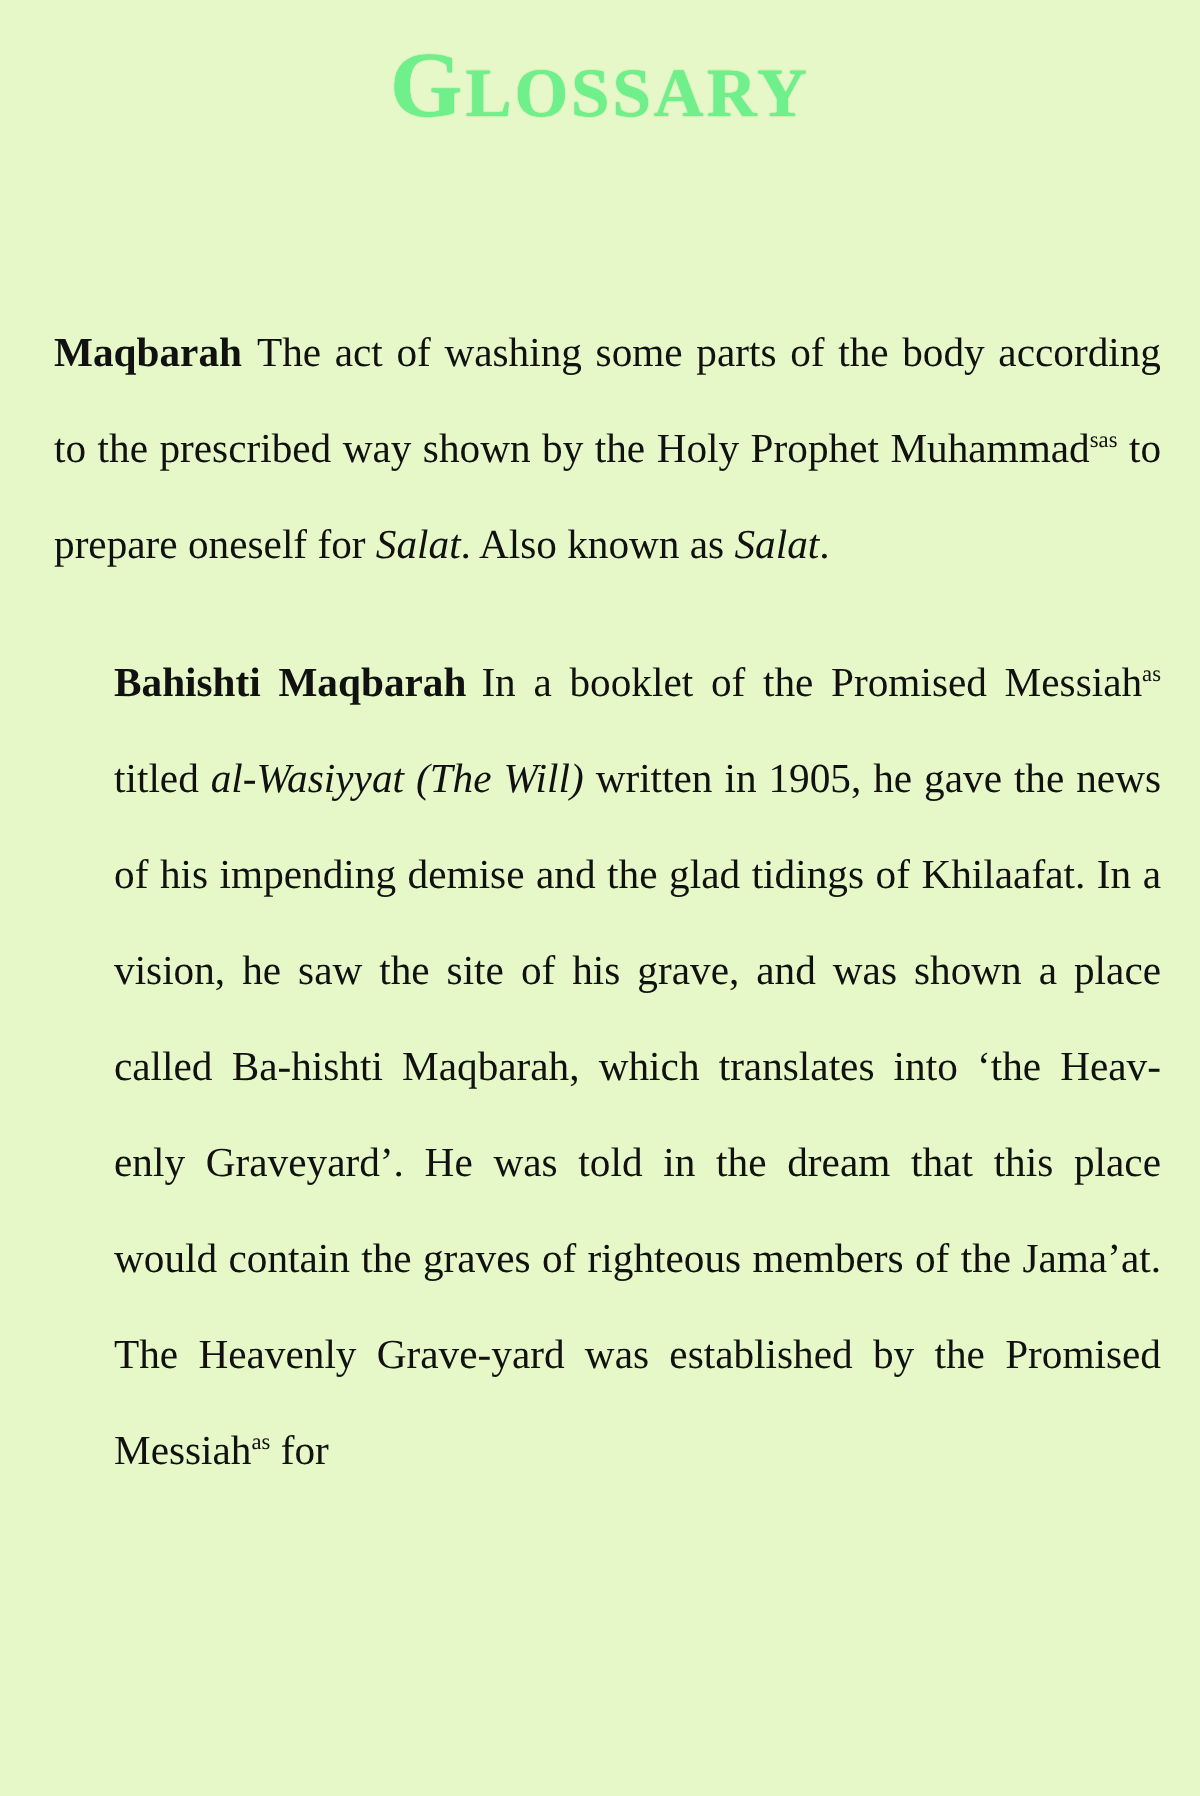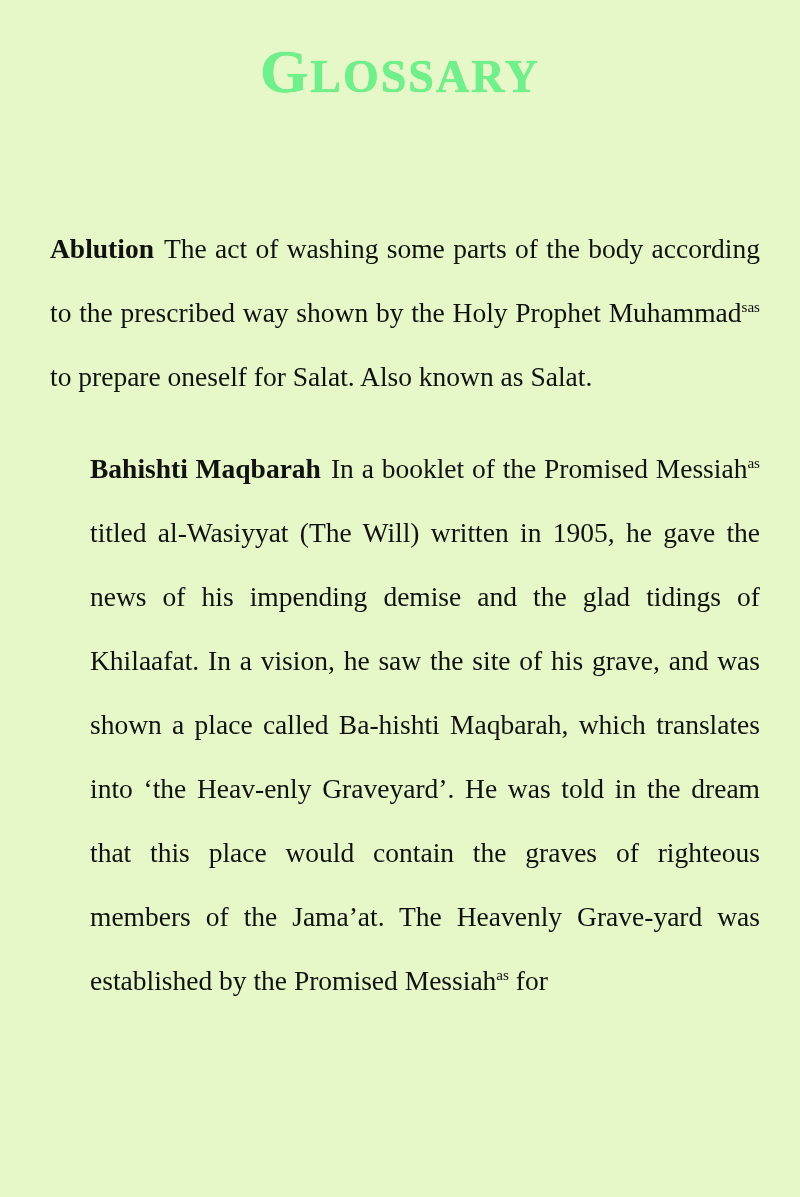--- a/index.html
+++ b/index.html
@@ -12,21 +12,21 @@
     background: #e6f7c8;
     font-family: "Liberation Serif", serif;
     color: #111111;
     overflow: hidden;
   }
   .page {
     position: relative;
     width: 800px;
     height: 1197px;
     box-sizing: border-box;
-    padding: 18px;
+    padding: 4px;
   }
   .page-title {
     text-align: center;
     font-family: "Liberation Serif", serif;
     color: #6ff08a;
     font-size: 62px;
     font-weight: bold;
     letter-spacing: 2px;
     margin: 0;
     padding-top: 18px;
@@ -49,20 +49,21 @@
     hyphens: manual;
   }
   .entry:last-child {
     margin-bottom: 0;
     margin-left: 40px;
   }
   .term {
     font-weight: bold;
   }
   .ital {
+    font-style: italic;
   }
   sup.sup {
     font-size: 0.55em;
     vertical-align: super;
     line-height: 0;
   }
   .gap {
     display: inline-block;
     width: 10px;
   }
@@ -72,21 +73,21 @@
 
 <div class="page">
 
   <h1 class="page-title">
     <span class="small-caps-first" style="font-size: 62px;">G</span><span class="small-caps">LOSSARY</span>
   </h1>
 
   <div class="content">
 
     <p class="entry">
-      <span class="term">Ablution</span><span class="gap"></span><span class="definition">The act of washing some parts of the body according to the prescribed way shown by the Holy Prophet Muhammad<sup class="sup">sas</sup> to prepare oneself for <span class="ital">Salat</span>. Also known as <span class="ital">Salat</span>.</span>
+      <span class="term">Maqbarah</span><span class="gap"></span><span class="definition">The act of washing some parts of the body according to the prescribed way shown by the Holy Prophet Muhammad<sup class="sup">sas</sup> to prepare oneself for <span class="ital">Salat</span>. Also known as <span class="ital">Salat</span>.</span>
     </p>
 
     <p class="entry">
       <span class="term">Bahishti Maqbarah</span><span class="gap"></span><span class="definition">In a booklet of the Promised Messiah<sup class="sup">as</sup> titled <span class="ital">al-Wasiyyat (The Will)</span> written in 1905, he gave the news of his impending demise and the glad tidings of Khilaafat. In a vision, he saw the site of his grave, and was shown a place called Ba-hishti Maqbarah, which translates into ‘the Heav-enly Graveyard’. He was told in the dream that this place would contain the graves of righteous members of the Jama’at. The Heavenly Grave-yard was established by the Promised Messiah<sup class="sup">as</sup> for</span>
     </p>
 
   </div>
 </div>
 
 </body></html>

